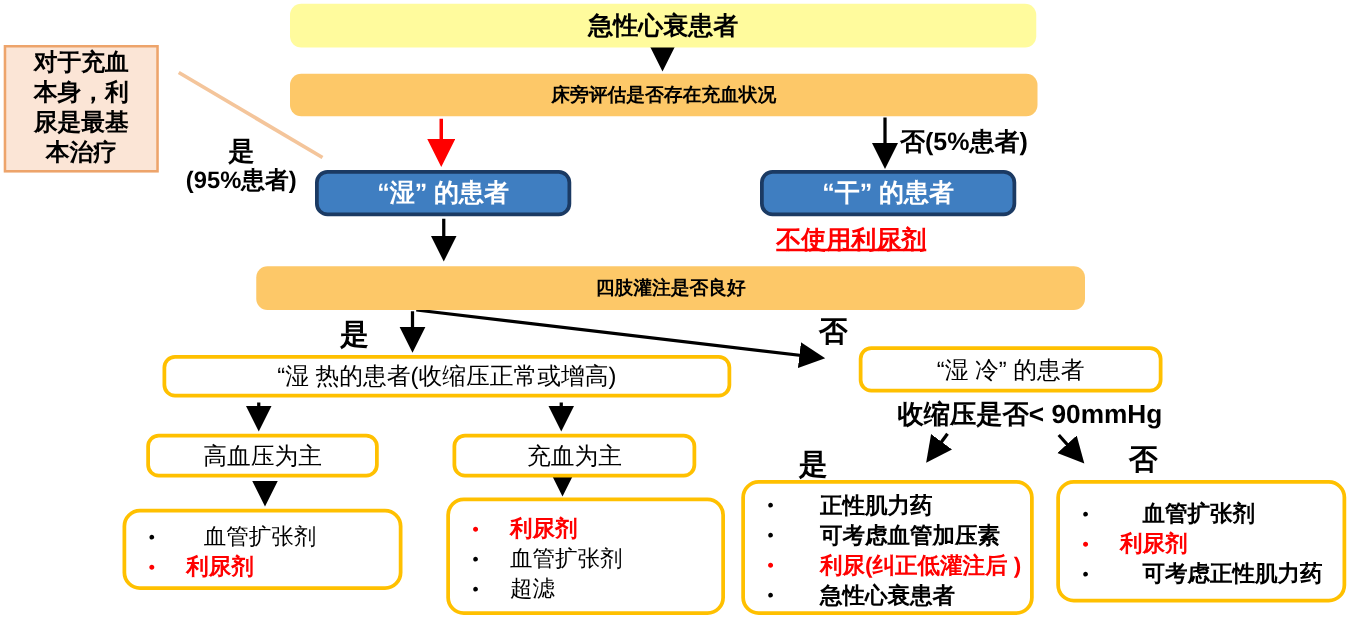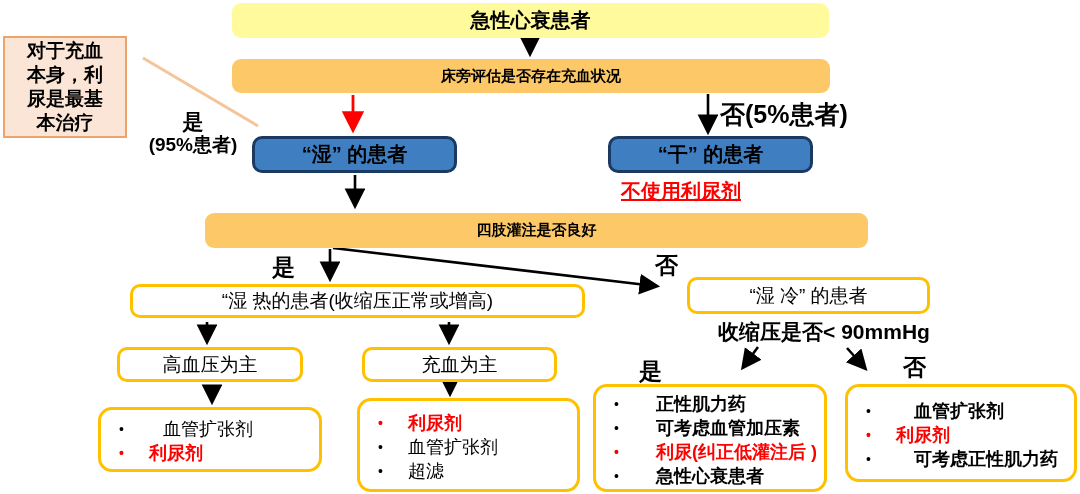--- a/index.html
+++ b/index.html
@@ -10,32 +10,32 @@
   .abs{position:absolute;box-sizing:border-box;}
   .ctr{display:flex;align-items:center;justify-content:center;text-align:center;}
   .bar{
     background:var(--orange);border-radius:9px;font-weight:bold;font-size:15px;
   }
   .titlebox{
     background:var(--yellow);border-radius:9px;font-weight:bold;font-size:20px;
   }
   .bluebox{
     background:var(--blue);border:3px solid var(--blue_border);border-radius:10px;
-    font-weight:bold;font-size:20px;color:#000000;
+    font-weight:bold;font-size:20px;color:#ffffff;
   }
   .whitebox{
     background:#fff;border:3px solid var(--gold);border-radius:10px;
     font-size:19px;font-weight:400;
   }
   .notebox{
     background:var(--note_fill);border:2px solid var(--note_border);
     font-weight:bold;font-size:19px;line-height:24px;text-align:center;
     display:flex;flex-direction:column;justify-content:center;
   }
-  .lbl{font-weight:bold;font-size:25px;text-align:center;line-height:23px;white-space:nowrap;}
+  .lbl{font-weight:bold;font-size:20px;text-align:center;line-height:23px;white-space:nowrap;}
   .yn{font-weight:bold;font-size:23px;white-space:nowrap;}
   .red{color:var(--red);font-weight:bold;}
   .listbox{
     background:#fff;border:3px solid var(--gold);border-radius:14px;
     padding:7px 8px 4px 14px;display:flex;flex-direction:column;justify-content:center;
   }
   .li{display:flex;font-size:18px;line-height:24px;}
   .li .bu{width:30px;flex:0 0 30px;font-size:14px;display:flex;align-items:center;justify-content:flex-start;padding-left:4px;}
   .li .txt{white-space:nowrap;}
   .w600 .txt{font-weight:600;}

